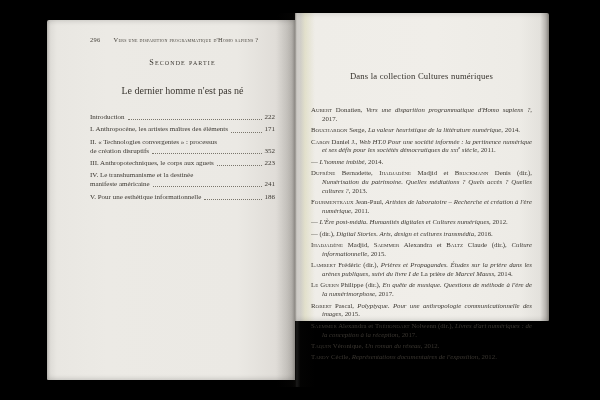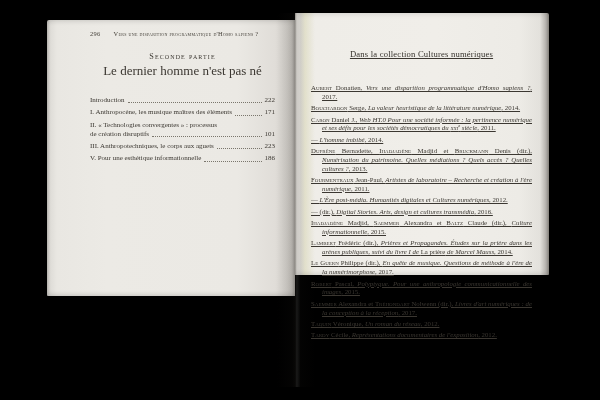--- a/index.html
+++ b/index.html
@@ -2,47 +2,46 @@
 <html><head>
 <meta charset="utf-8">
 <style>
   html,body{margin:0;padding:0;background:#000;}
   body{width:600px;height:400px;overflow:hidden;}
   .scene{position:relative;width:600px;height:400px;background:#000;
          font-family:"Liberation Serif", serif;color:#3b3731;}
   .book{position:absolute;left:47px;top:13px;width:502px;height:374px;}
   .page{position:absolute;box-sizing:border-box;}
   .page.left{
-    left:0;top:7px;width:248px;height:276px;border-radius:2px 0 0 1px;
+    left:0;top:7px;width:248px;height:360px;border-radius:2px 0 0 1px;
     background:linear-gradient(to right,
       #c9c6c1 0px,#dedcd7 3px,#e9e7e2 10px,#eceae5 60px,#ebe9e4 190px,
       #e0ddd8 228px,#cfccc7 240px,#bab7b2 248px);
     box-shadow:inset 0 2px 4px rgba(0,0,0,.10), inset 0 -2px 4px rgba(0,0,0,.12);
-    padding:10px 20px 0 43px;
+    padding:16px 20px 0 43px;
   }
   .page.right{
-    left:248px;top:0;width:254px;height:262px;border-radius:0 2px 1px 0;
+    left:248px;top:0;width:254px;height:308px;border-radius:0 2px 1px 0;
     background:linear-gradient(to right,
       #c6c3be 0px,#dddbd6 5px,#ecead5 10px,#efede8 20px,#f0eee9 140px,
       #edebe6 225px,#e3e1dc 245px,#b5b2ad 251px,#8f8c85 254px);
     box-shadow:inset 0 2px 4px rgba(0,0,0,.08), inset 0 -2px 4px rgba(0,0,0,.10);
-    padding:36px 17px 0 16px;
-    text-decoration:underline;
+    padding:58px 17px 0 16px;
   }
   .gutter-shadow{position:absolute;left:230px;top:0;width:38px;height:374px;pointer-events:none;
     background:linear-gradient(to right, rgba(0,0,0,0) 0%, rgba(40,36,30,.10) 40%,
       rgba(40,36,30,.22) 48%, rgba(255,255,250,.10) 52%, rgba(40,36,30,.08) 62%, rgba(0,0,0,0) 100%);}
 
   
   .lp-header{display:flex;align-items:baseline;font-size:6.4px;letter-spacing:.3px;
              font-variant:small-caps;color:#45413a;}
   .lp-header .pgnum{margin-right:13px;font-variant:normal;}
   .part-block{margin-top:15px;text-align:center;}
   .part-heading{font-variant:small-caps;font-size:8.2px;letter-spacing:1.1px;color:#3d3933;}
-  .part-subtitle{font-size:13px;margin-top:2px;}
+  .part-subtitle{font-size:10px;margin-top:18px;}
   .toc{margin-top:17px;font-size:7px;line-height:8.8px;}
   .toc-item{margin-bottom:3.6px;}
   .toc-item.gap{margin-top:7px;}
   .toc-last{display:flex;align-items:baseline;justify-content:flex-end;}
   .toc-label{white-space:nowrap;}
   .dots{flex:1;min-width:8px;border-bottom:1px dotted #7a766c;margin:0 3px 1.5px 3px;align-self:flex-end;}
   .toc-page{white-space:nowrap;}
 
   
   .rp-title{text-align:center;font-size:8.6px;letter-spacing:.2px;color:#35312b;}
@@ -71,38 +70,46 @@
       <div class="toc">
           <div class="toc-item">
             <div class="toc-last">
               <span class="toc-label">Introduction</span>
               <span class="dots"></span>
               <span class="toc-page">222</span>
             </div>
           </div>
           <div class="toc-item">
             <div class="toc-last">
-              <span class="toc-label">I. Anthropocène, les musique maîtres des éléments</span>
+              <span class="toc-label">I. Anthropocène, les artistes maîtres des éléments</span>
               <span class="dots"></span>
               <span class="toc-page">171</span>
             </div>
           </div>
           <div class="toc-item">
             <div class="toc-line">II. « Technologies convergentes » : processus</div>
             <div class="toc-last">
               <span class="toc-label">de création disruptifs</span>
               <span class="dots"></span>
-              <span class="toc-page">101</span>
+              <span class="toc-page">352</span>
             </div>
           </div>
           <div class="toc-item">
             <div class="toc-last">
               <span class="toc-label">III. Anthropotechniques, le corps aux aguets</span>
               <span class="dots"></span>
               <span class="toc-page">223</span>
+            </div>
+          </div>
+          <div class="toc-item">
+            <div class="toc-line">IV. Le transhumanisme et la destinée</div>
+            <div class="toc-last">
+              <span class="toc-label">manifeste américaine</span>
+              <span class="dots"></span>
+              <span class="toc-page">241</span>
             </div>
           </div>
           <div class="toc-item">
             <div class="toc-last">
               <span class="toc-label">V. Pour une esthétique informationnelle</span>
               <span class="dots"></span>
               <span class="toc-page">186</span>
             </div>
           </div>
         </div>

